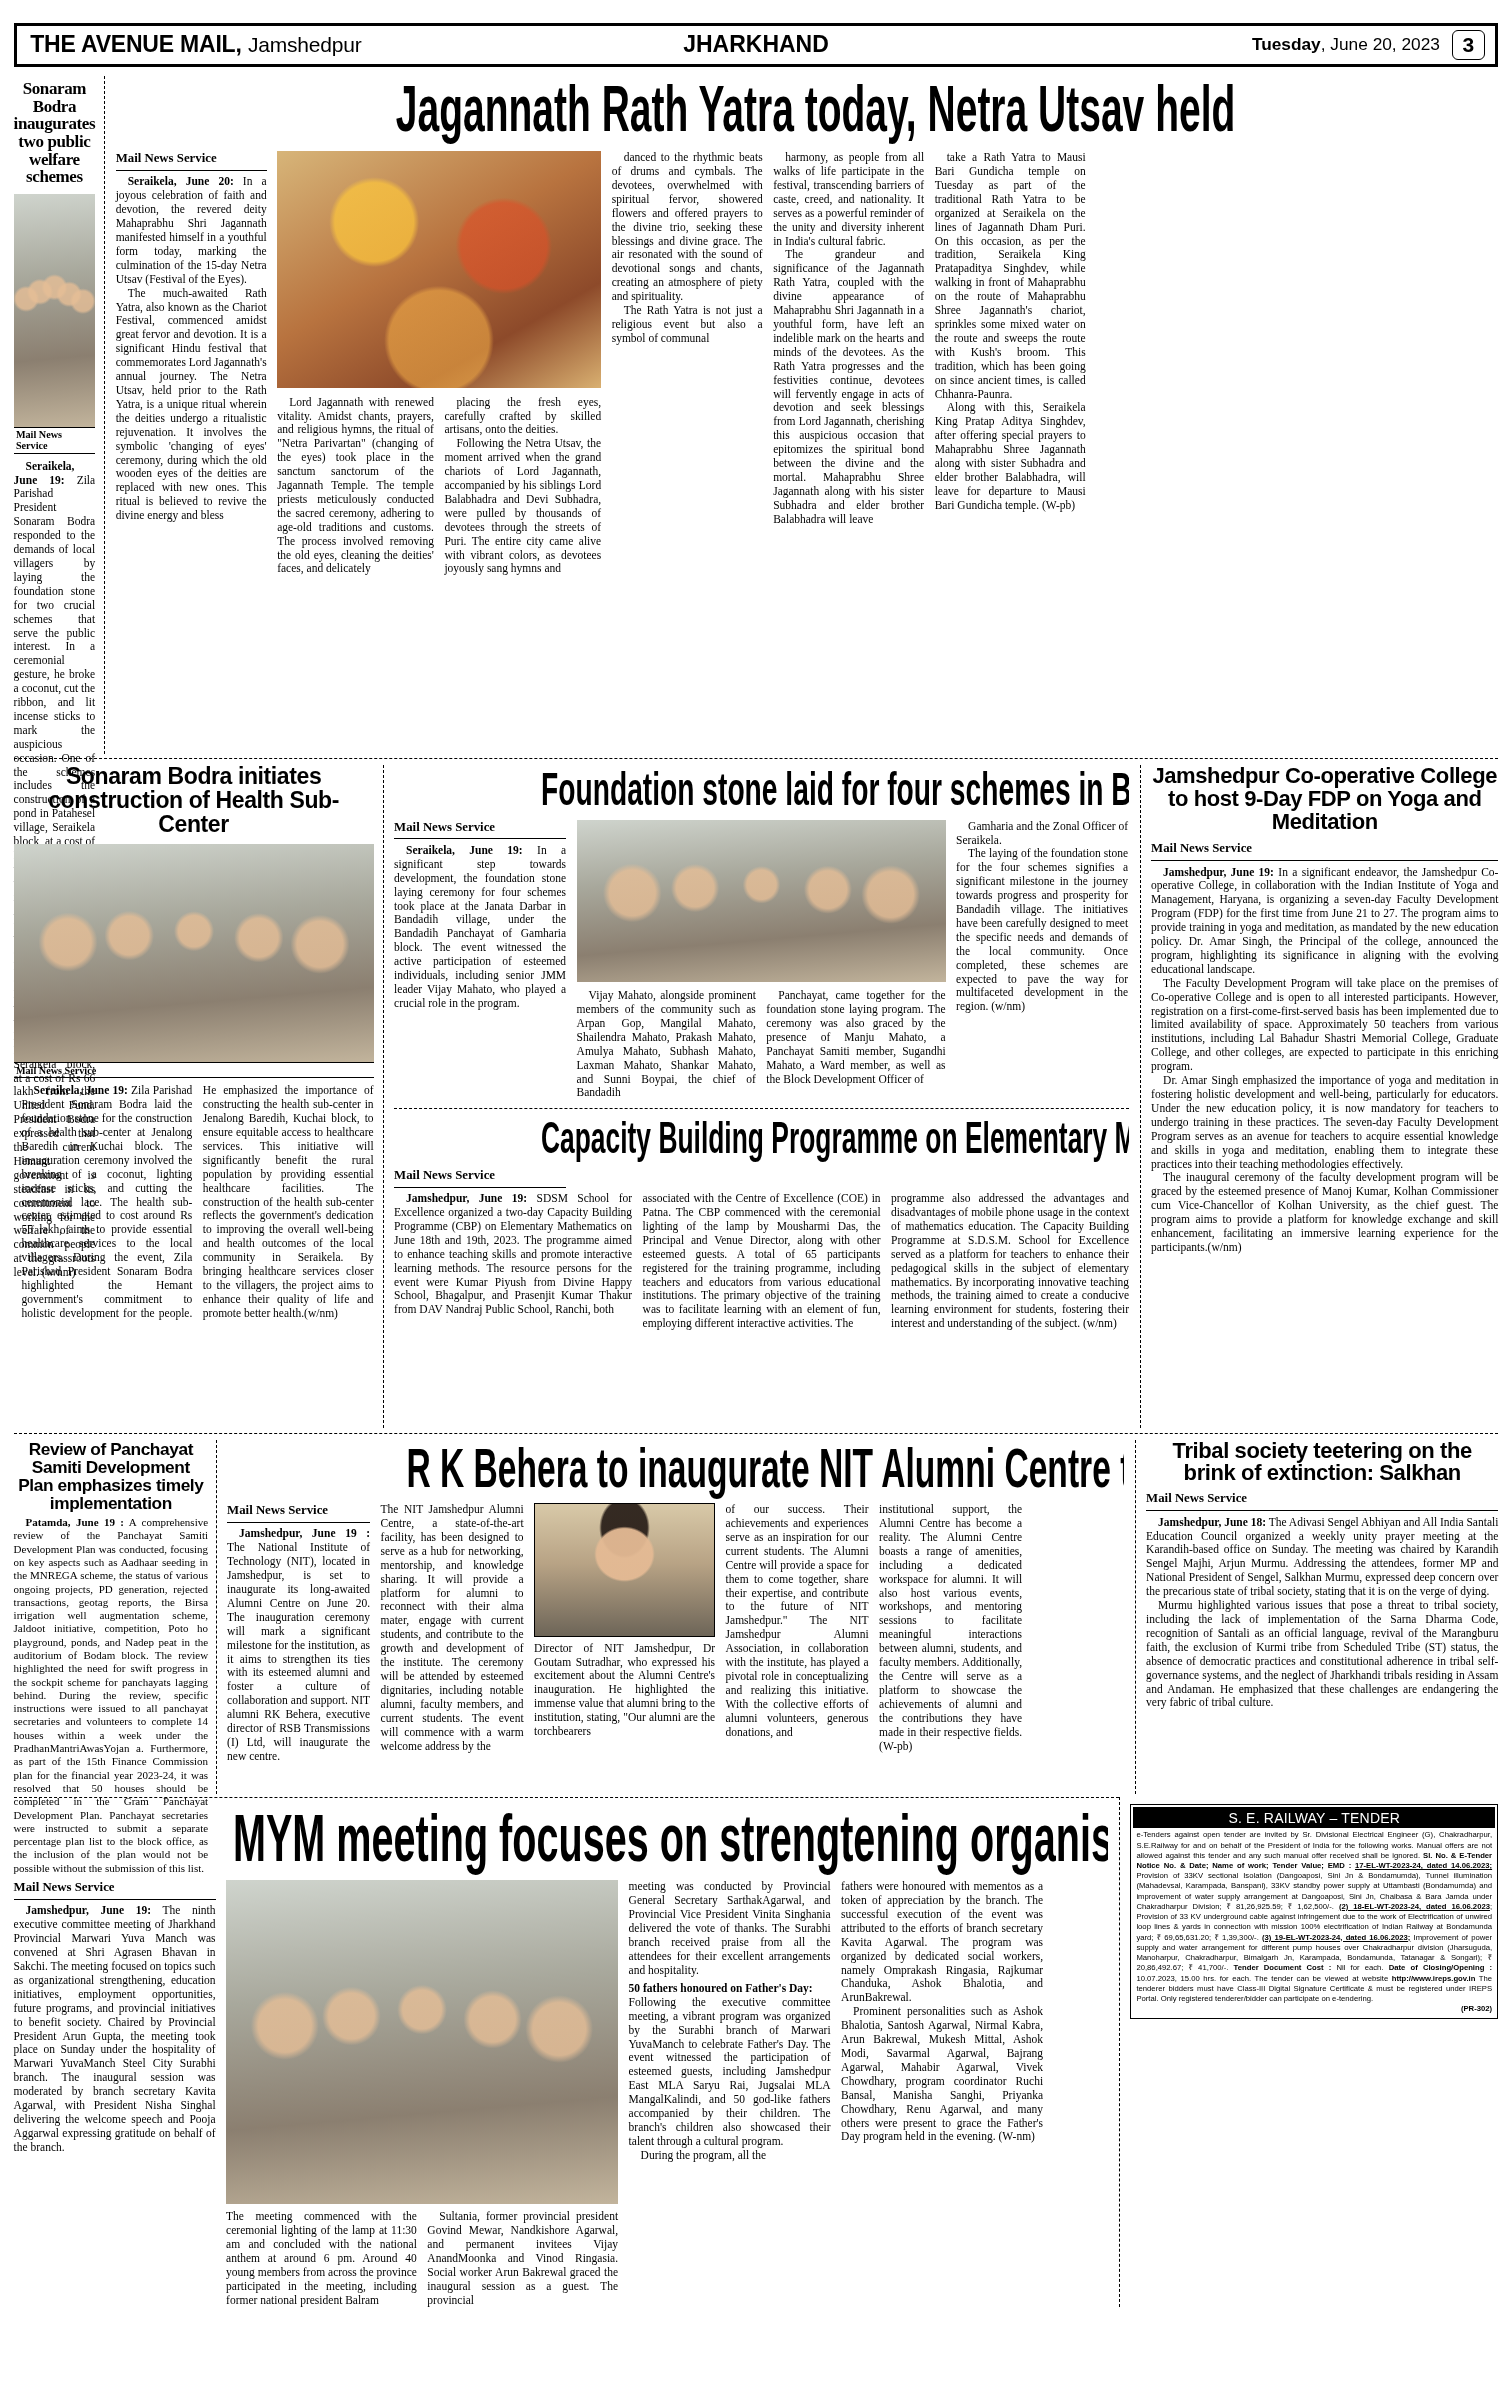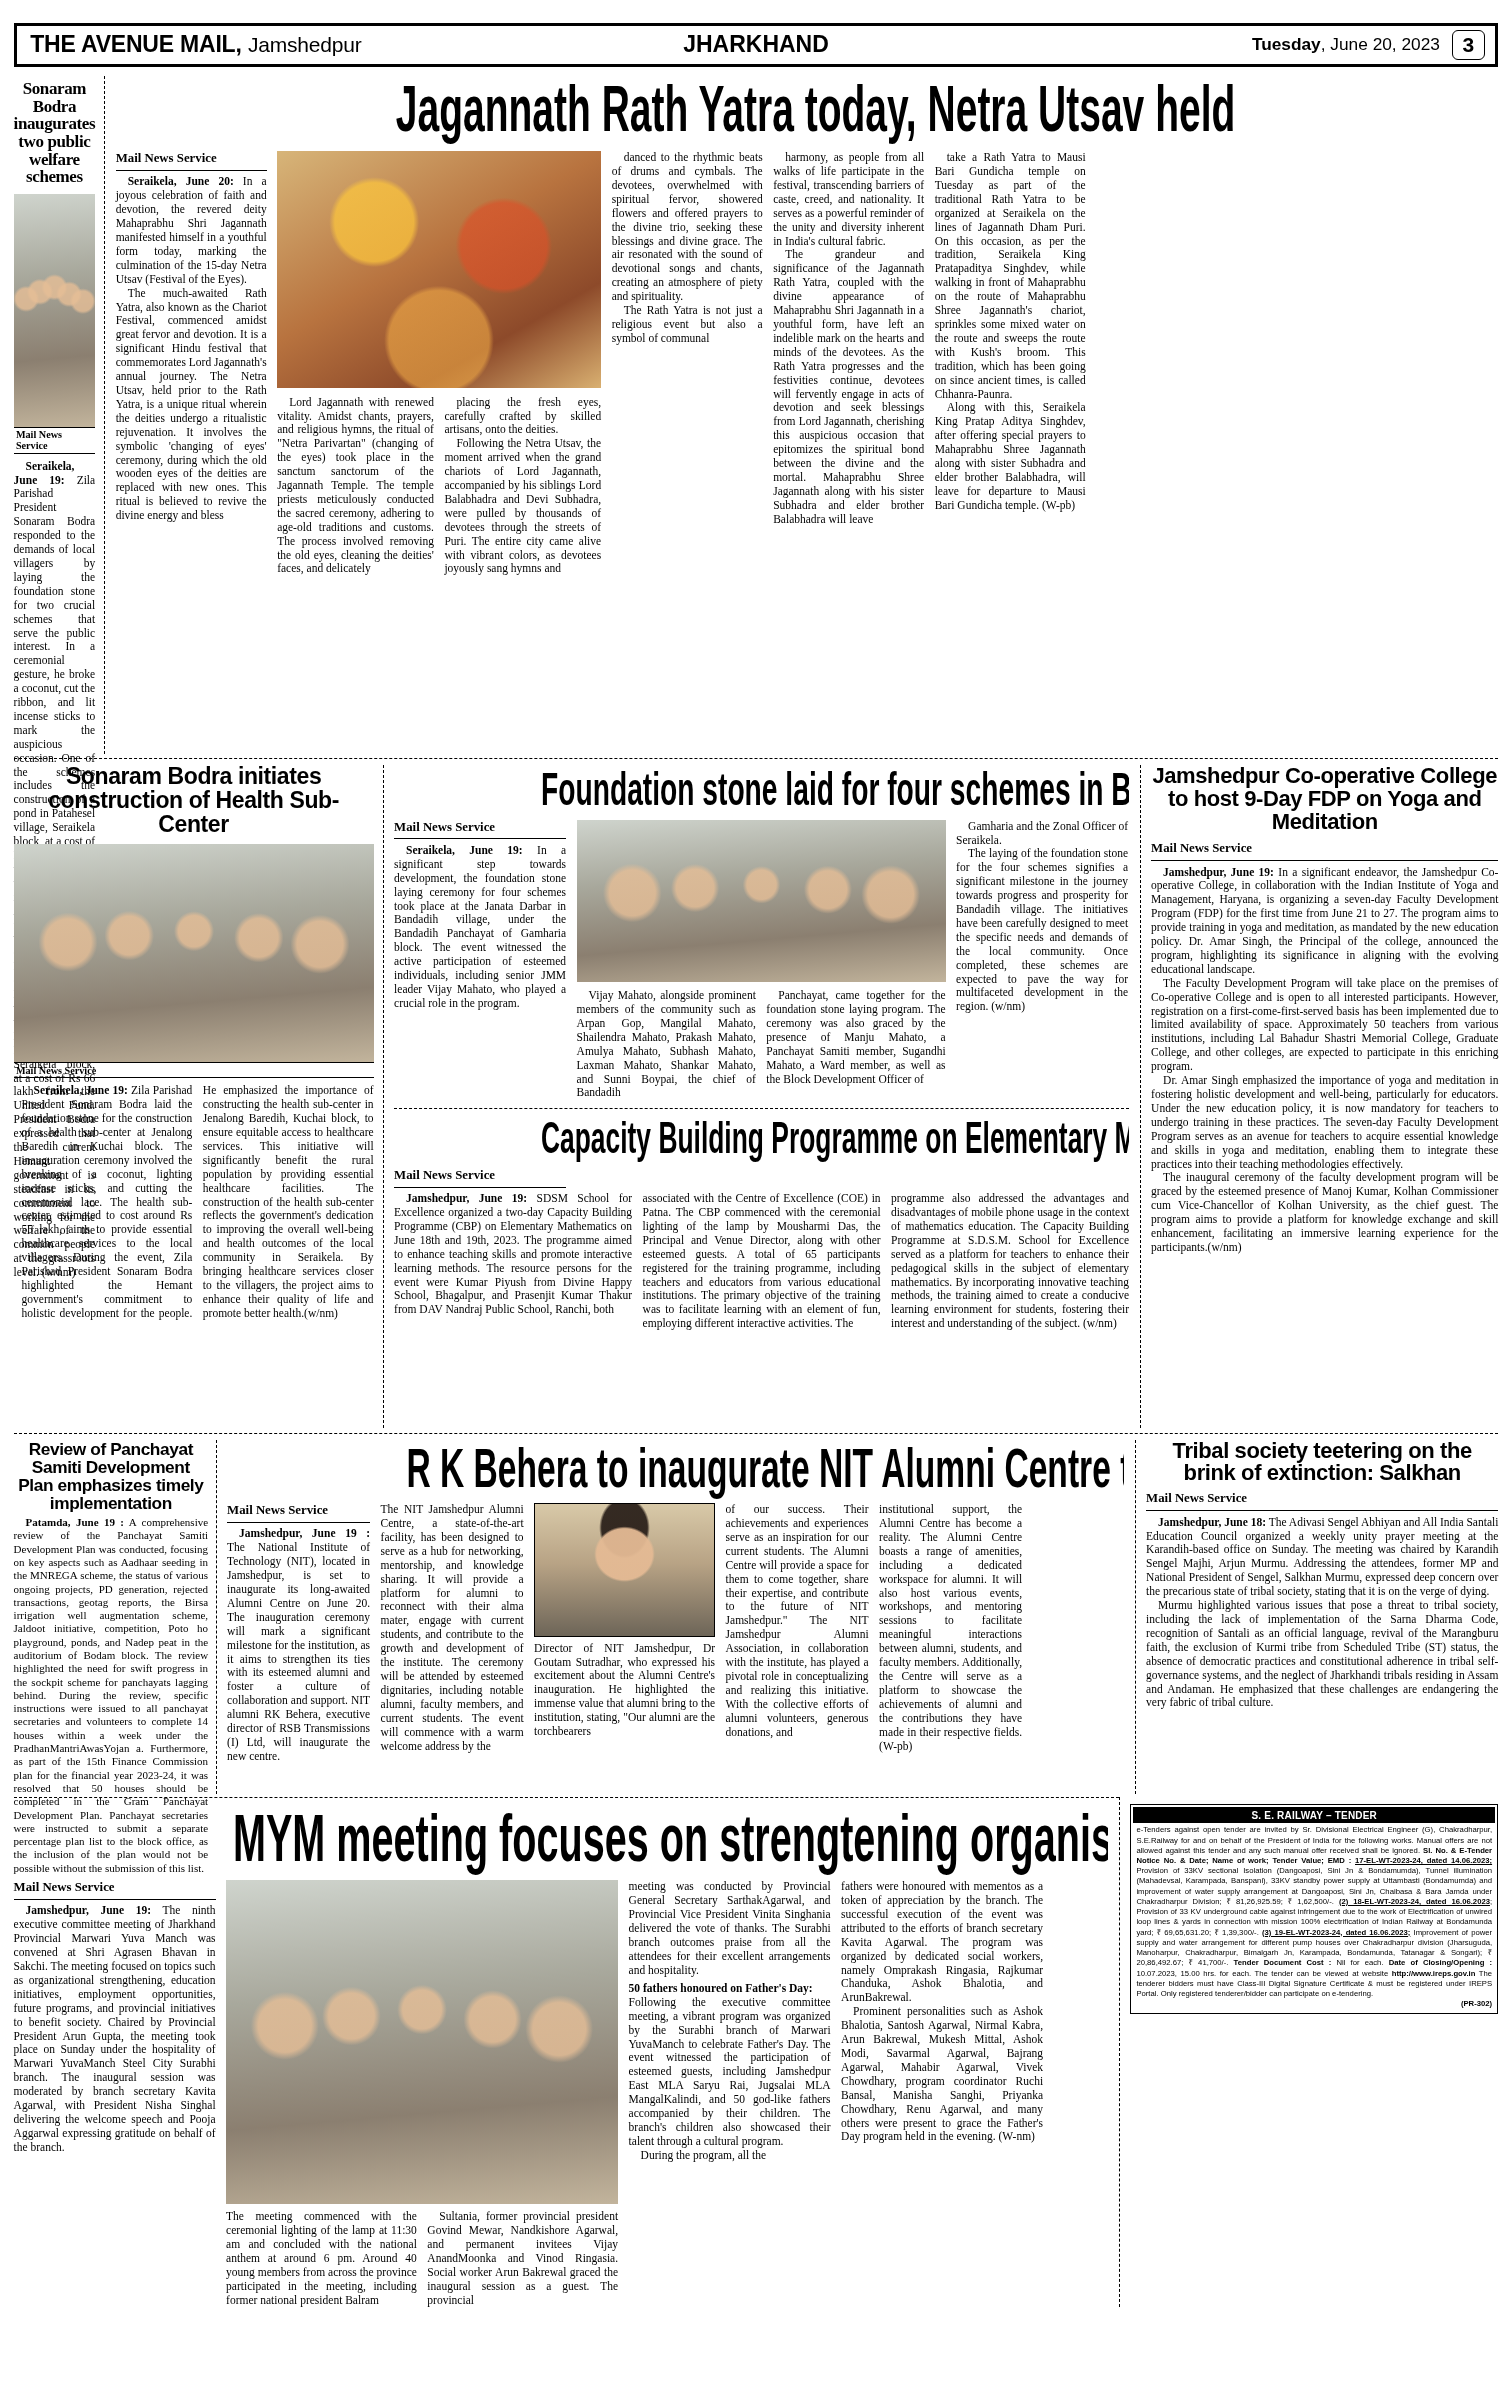--- a/index.html
+++ b/index.html
@@ -84,21 +84,21 @@
       radial-gradient(circle at 15% 45%, rgba(230,190,150,.8) 0 7%, transparent 9%),
       radial-gradient(circle at 32% 42%, rgba(230,190,150,.8) 0 7%, transparent 9%),
       radial-gradient(circle at 50% 40%, rgba(230,190,150,.8) 0 7%, transparent 9%),
       radial-gradient(circle at 68% 43%, rgba(230,190,150,.8) 0 7%, transparent 9%),
       radial-gradient(circle at 85% 46%, rgba(230,190,150,.8) 0 7%, transparent 9%),
       linear-gradient(175deg, #cfd4cd 0%, #a8a89c 35%, #8b7f70 70%, #c2b49c 100%);
   }
 
   
   .ad-box { border:1.9px solid #000; padding:2.3px; font-family:"Liberation Sans", sans-serif; }
-  .ad-title { background:#000; color:#fff; text-align:center; font-weight:bold; font-size:10px; padding:2.3px 0; letter-spacing:0.2px;}
+  .ad-title { background:#000; color:#fff; text-align:center; font-weight:normal; font-size:14px; padding:2.3px 0; letter-spacing:0.2px;}
   .ad-body { font-size:7.7px; line-height:1.33; text-align:justify; padding:2.3px 3px 1.5px 3px; }
   .ad-body b { font-weight:bold; }
   .ad-body u { text-decoration:underline; }
   .ad-pr { text-align:right; font-weight:bold; font-size:7.7px; }
 </style>
 </head>
 <body>
 
 <div class="page">
 
@@ -321,21 +321,21 @@
         </div>
         <div style="width:392px;">
           <div class="photo group" style="height:324px;"></div>
           <div class="body-txt" style="margin-top:6px; column-count:2; column-gap:10.5px;">
             <p style="text-indent:0">The meeting commenced with the ceremonial lighting of the lamp at 11:30 am and concluded with the national anthem at around 6 pm. Around 40 young members from across the province participated in the meeting, including former national president Balram</p>
             <p>Sultania, former provincial president Govind Mewar, Nandkishore Agarwal, and permanent invitees Vijay AnandMoonka and Vinod Ringasia. Social worker Arun Bakrewal graced the inaugural session as a guest. The provincial</p>
           </div>
         </div>
         <div style="width:202px;">
           <div class="body-txt">
-            <p style="text-indent:0">meeting was conducted by Provincial General Secretary SarthakAgarwal, and Provincial Vice President Vinita Singhania delivered the vote of thanks. The Surabhi branch outcomes praise from all the attendees for their excellent arrangements and hospitality.</p>
+            <p style="text-indent:0">meeting was conducted by Provincial General Secretary SarthakAgarwal, and Provincial Vice President Vinita Singhania delivered the vote of thanks. The Surabhi branch received praise from all the attendees for their excellent arrangements and hospitality.</p>
             <p style="text-indent:0; font-weight:bold; margin-top:4.5px;">50 fathers honoured on Father's Day:</p>
             <p style="text-indent:0">Following the executive committee meeting, a vibrant program was organized by the Surabhi branch of Marwari YuvaManch to celebrate Father's Day. The event witnessed the participation of esteemed guests, including Jamshedpur East MLA Saryu Rai, Jugsalai MLA MangalKalindi, and 50 god-like fathers accompanied by their children. The branch's children also showcased their talent through a cultural program.</p>
             <p>During the program, all the</p>
           </div>
         </div>
         <div style="width:202px;">
           <div class="body-txt">
             <p style="text-indent:0">fathers were honoured with mementos as a token of appreciation by the branch. The successful execution of the event was attributed to the efforts of branch secretary Kavita Agarwal. The program was organized by dedicated social workers, namely Omprakash Ringasia, Rajkumar Chanduka, Ashok Bhalotia, and ArunBakrewal.</p>
             <p>Prominent personalities such as Ashok Bhalotia, Santosh Agarwal, Nirmal Kabra, Arun Bakrewal, Mukesh Mittal, Ashok Modi, Savarmal Agarwal, Bajrang Agarwal, Mahabir Agarwal, Vivek Chowdhary, program coordinator Ruchi Bansal, Manisha Sanghi, Priyanka Chowdhary, Renu Agarwal, and many others were present to grace the Father's Day program held in the evening. (W-nm)</p>
           </div>

